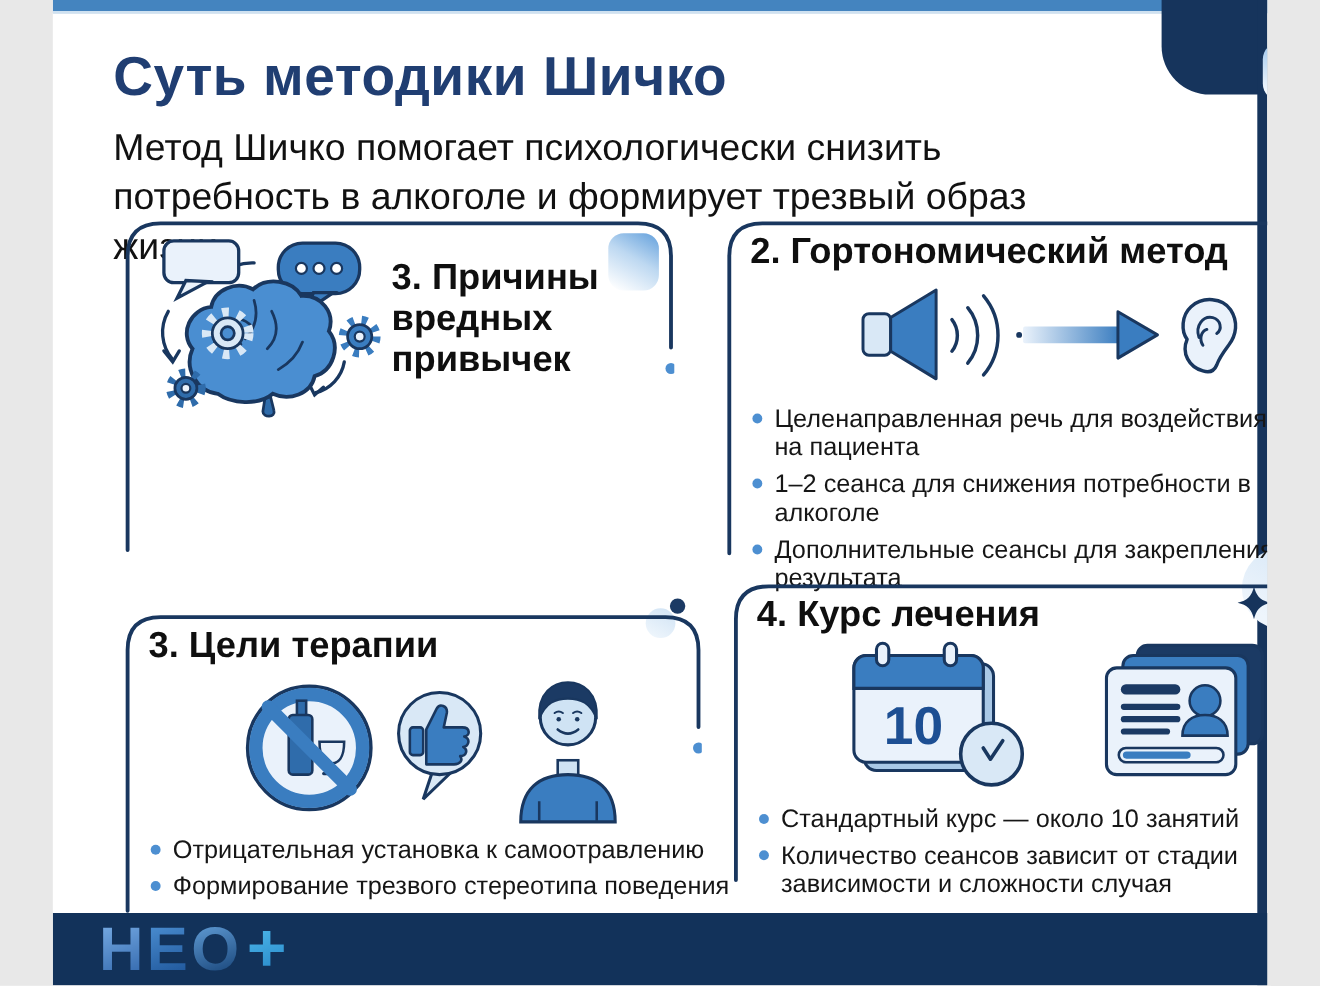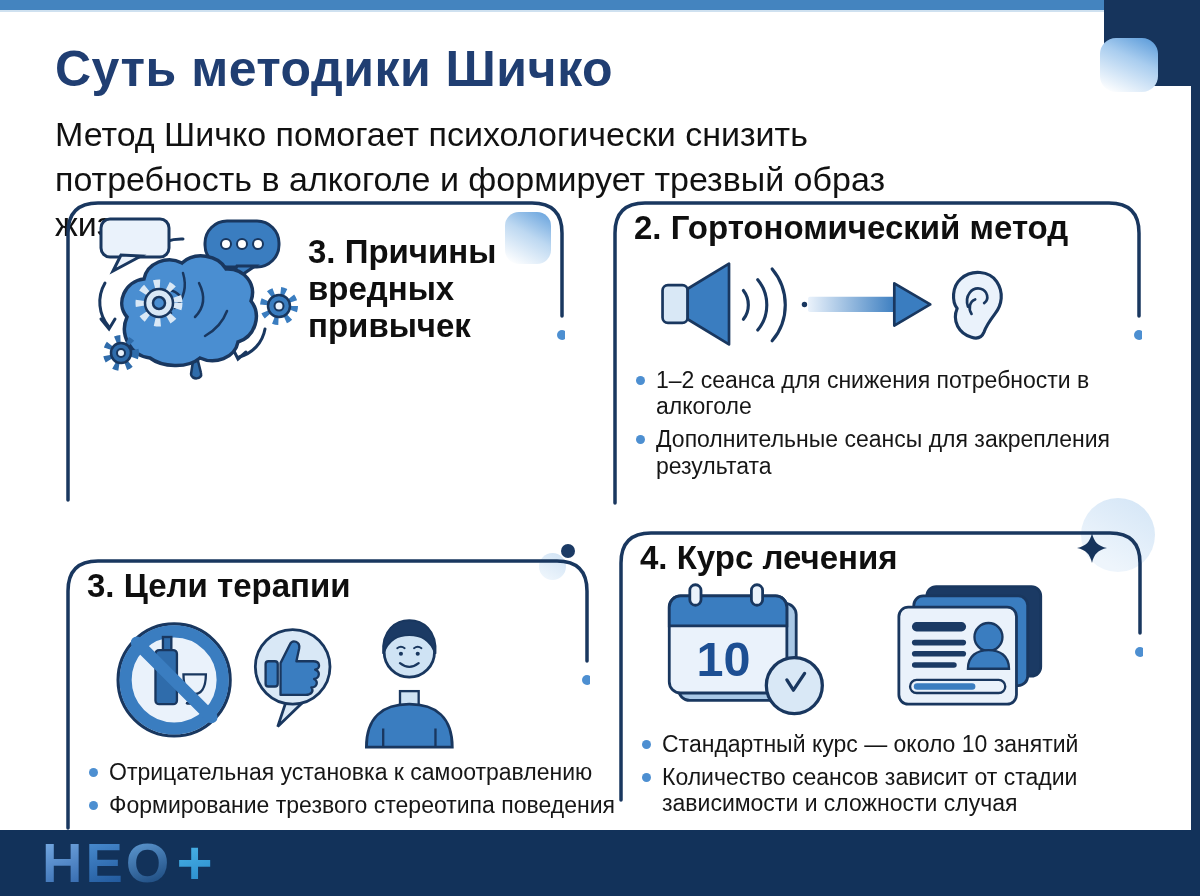--- a/index.html
+++ b/index.html
@@ -1,17 +1,17 @@
 <!DOCTYPE html>
 <html><head>
 <meta charset="utf-8">
 <style>
   html,body{margin:0;padding:0;background:#e8e8e8;}
   .slide{
-    position:relative;width:1200px;height:896px;background:#ffffff;
+    position:relative;width:1104px;height:896px;background:#ffffff;
     font-family:"Liberation Sans", sans-serif;overflow:hidden;margin:0 auto;
   }
   
   .topbar{position:absolute;left:0;top:0;width:1200px;height:10px;background:#4484bf;border-bottom:2px solid #cfe1f0;}
   .right-strip{position:absolute;right:0;top:0;width:9px;height:896px;background:#16345c;}
   .corner-blob{position:absolute;right:0;top:0;width:96px;height:86px;background:#16345c;border-radius:0 0 0 44px;}
   .corner-square{position:absolute;left:1100px;top:38px;width:58px;height:54px;border-radius:16px;
     background:linear-gradient(205deg,#5497d8 0%,#a9cdef 40%,#ffffff 95%);}
   .footer{position:absolute;left:0;top:830px;width:1200px;height:66px;background:#12325a;display:flex;align-items:center;}
   .logo{margin-left:42px;font-weight:900;font-size:56px;letter-spacing:3px;display:flex;align-items:center;line-height:1;}
@@ -28,21 +28,21 @@
   .card{position:absolute;}
   .card-1{left:65px;top:200px;width:500px;height:308px;}
   .card-2{left:612px;top:200px;width:530px;height:308px;}
   .card-3{left:65px;top:558px;width:525px;height:272px;}
   .card-4{left:618px;top:530px;width:525px;height:272px;}
   .card-border{position:absolute;left:0;top:0;pointer-events:none;}
   .card-inner{position:relative;padding:10px 14px 0 22px;}
   .card-title{font-size:33px;font-weight:700;color:#0f0f0f;line-height:1.12;}
   .c1-head{display:flex;align-items:flex-start;gap:6px;}
   .c1-head .card-title{padding-top:24px;max-width:205px;}
-  .icon-row{display:flex;justify-content:flex-start;margin:4px 0 6px 0;}
+  .icon-row{display:flex;justify-content:flex-end;margin:4px 0 6px 0;}
   ul.bullets{list-style:none;margin:10px 0 0 0;padding:0 0 0 2px;}
   ul.bullets li{display:flex;gap:11px;margin-bottom:7px;font-size:23px;line-height:1.14;color:#161616;}
   ul.bullets .dot{flex:none;width:9px;height:9px;border-radius:50%;background:#4d8fd1;margin-top:9px;}
   .card-3 ul.bullets li{white-space:nowrap;}
   
   .deco-square1{position:absolute;left:505px;top:212px;width:46px;height:52px;border-radius:14px;
     background:linear-gradient(210deg,#63a0dc 0%,#bdd8f1 45%,#ffffff 95%);}
   .deco-circle24{position:absolute;left:1081px;top:498px;width:74px;height:74px;border-radius:50%;
     background:linear-gradient(210deg,#d3e5f6,#eef5fc 80%);}
   .deco-circle3{position:absolute;left:539px;top:553px;width:27px;height:27px;border-radius:50%;
@@ -139,20 +139,24 @@
           <circle cx="166" cy="59.5" r="3" fill="#19375f"></circle>
           <rect x="170" y="51" width="98" height="17" rx="2" fill="url(#agrad)"></rect>
           <path d="M266,36 L306,59.5 L266,83 Z" fill="#3a7dc0" stroke="#19375f" stroke-width="3" stroke-linejoin="round"></path>
           <path d="M352,96 C338,92 330,78 336,64 C330,56 330,40 340,31 C352,20 372,22 380,34 C388,46 386,60 378,70 C372,78 368,84 366,90 C363,97 358,98 352,96 Z" fill="#eaf2fb" stroke="#19375f" stroke-width="3.5" stroke-linejoin="round"></path>
           <path d="M348,62 C344,50 352,40 362,42 C370,44 372,54 366,58 M352,70 C348,64 350,56 356,54" fill="none" stroke="#19375f" stroke-width="3" stroke-linecap="round"></path>
         </svg>
       </div>
       <ul class="bullets">
         <li>
             <span class="dot"></span>
+            <span>Целенаправленная речь для воздействия на пациента</span>
+          </li>
+        <li>
+            <span class="dot"></span>
             <span>1–2 сеанса для снижения потребности в алкоголе</span>
           </li>
         <li>
             <span class="dot"></span>
             <span>Дополнительные сеансы для закрепления результата</span>
           </li>
       </ul>
     </div>
   </div>
 

